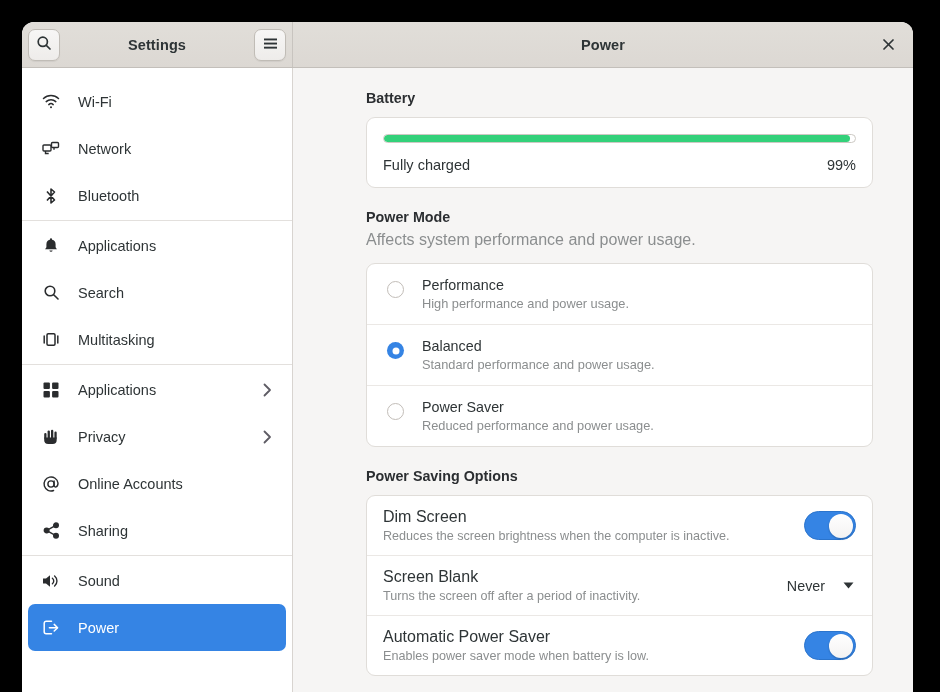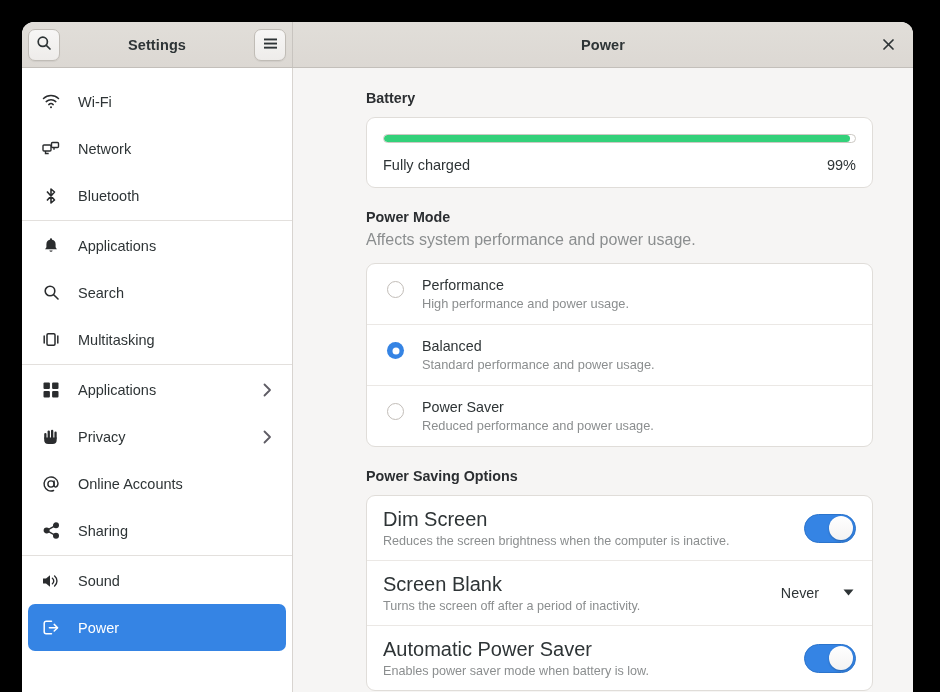--- a/index.html
+++ b/index.html
@@ -228,21 +228,21 @@
   .ps-row {
     display: flex;
     align-items: center;
     padding: 12px 16px 12px 16px;
     border-bottom: 1px solid #ebe8e5;
     min-height: 57px;
   }
   .ps-row:last-child { border-bottom: none; }
   .ps-texts { flex: 1; display: flex; flex-direction: column; }
   .ps-title {
-    font-size: 20px;
+    font-size: 16px;
     color: #2e3436;
     margin-bottom: 3px;
   }
   .ps-sub {
     font-size: 12.6px;
     color: #8b8e8f;
   }
   .toggle {
     width: 52px; height: 29px;
     border-radius: 15px;
@@ -257,21 +257,21 @@
     top: 1.5px; right: 2px;
     width: 24px; height: 24px;
     border-radius: 50%;
     background: linear-gradient(#ffffff, #f4f3f2);
     box-shadow: 0 1px 2px rgba(0,0,0,.25);
   }
 
   .dropdown {
     display: flex;
     align-items: center;
-    gap: 24px;
+    gap: 18px;
     cursor: pointer;
     padding-right: 2px;
   }
   .dd-value {
     font-size: 14.3px;
     color: #2e3436;
   }
   .dd-arrow {
     font-size: 10px;
     color: #2e3436;

